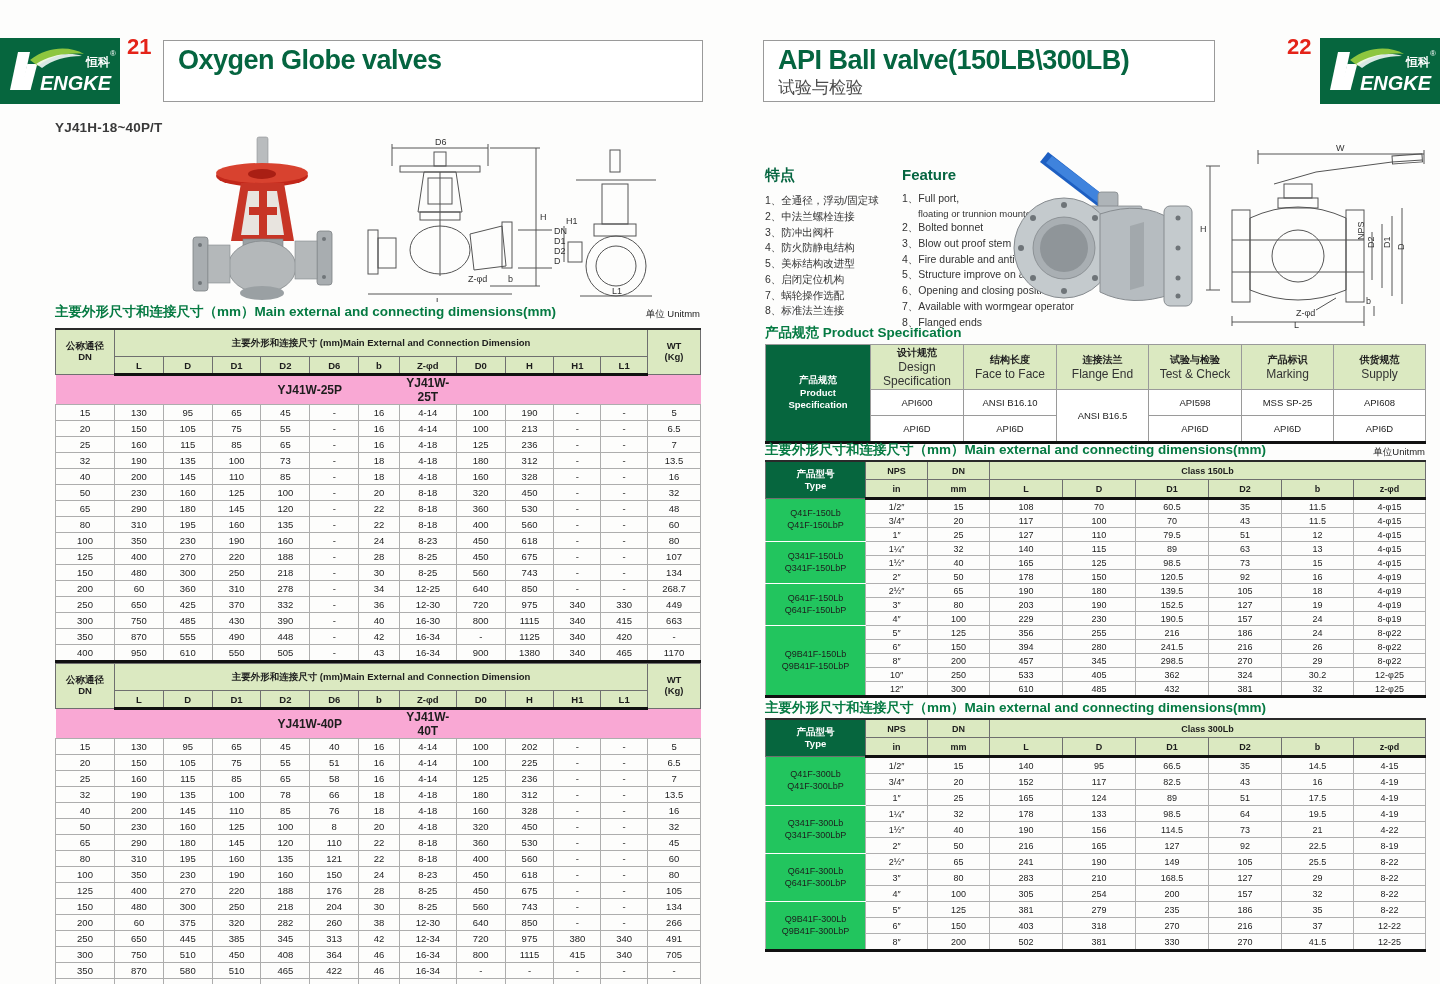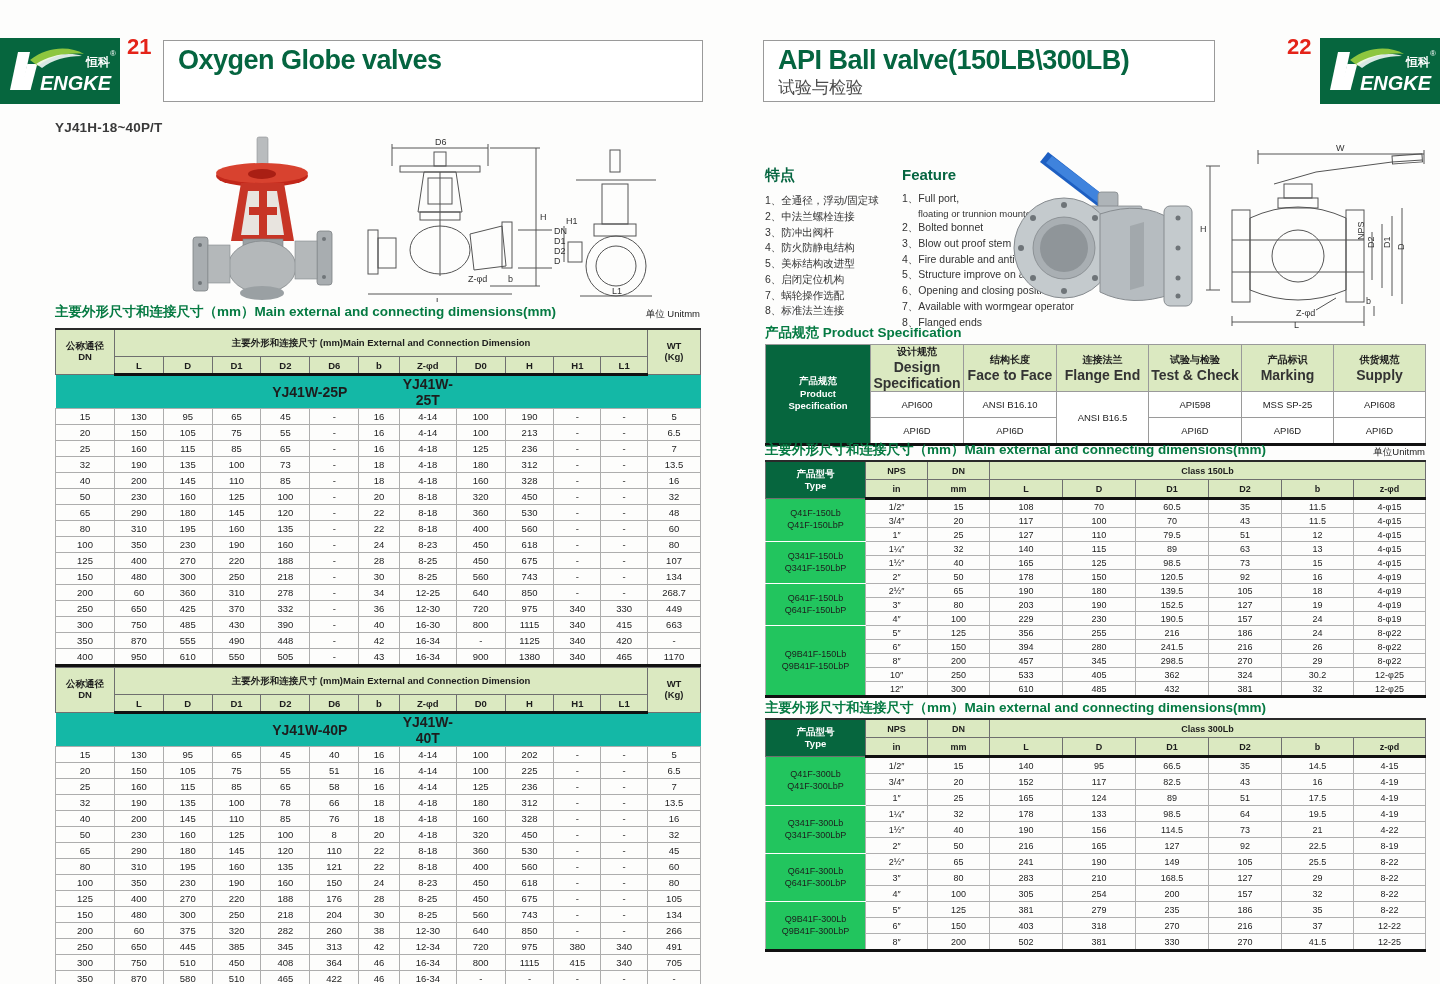--- a/index.html
+++ b/index.html
@@ -31,36 +31,36 @@
   .sh-spec{position:absolute;left:765px;top:324px;font-size:13.5px;font-weight:bold;color:#057a42;}
   
   table{border-collapse:collapse;table-layout:fixed;}
   .dim-wrap{position:absolute;left:55px;top:328px;width:564px;}
   .dim-table{width:646px;border-top:2px solid #2a2a2a;border-bottom:3px solid #111;}
   .dim-table th,.dim-table td{border:1px solid #adadad;text-align:center;font-size:9.5px;padding:0;height:15px;color:#1d1d1d;}
   .dim-table thead th{background:#dbe9c1;font-weight:bold;border:1px solid #6f6f6f;}
   .dim-table thead tr.cols th{border-bottom:3px solid #111;height:16px;}
   .dim-table thead tr.top th{height:26px;}
   .hdr2{line-height:1.15;}
-  .variant-row td{border:none;height:15px;font-weight:bold;font-size:14px;background:#14b8a6;}
+  .variant-row td{border:none;height:15px;font-weight:bold;font-size:12px;background:#f9a8d4;}
   
   .features{position:absolute;left:765px;top:166px;display:flex;justify-content:space-between;}
   .feat-col-cn{width:120px;}
   .feat-col-en{width:200px;margin-left:17px;}
   .feat-title{font-size:15px;font-weight:bold;color:#056540;margin-bottom:8px;}
   .feat-line{font-size:10.5px;color:#333;line-height:1.5;white-space:nowrap;}
   .feat-sub{font-size:9.5px;color:#333;line-height:1.4;padding-left:16px;white-space:nowrap;}
   .photo-ball{position:absolute;left:1012px;top:136px;}
   .draw-ball{position:absolute;left:1196px;top:140px;}
   .spec-table{position:absolute;left:765px;top:344px;width:660px;border-bottom:3px solid #111;border-top:1px solid #777;}
   .spec-table th,.spec-table td{border:1px solid #9a9a9a;text-align:center;padding:0;}
   .spec-table .corner{background:#06663e;color:#fff;font-size:9.5px;width:105px;line-height:1.35;}
   .spec-table thead th{background:#dbe9c1;height:44px;}
   .spec-table .h-cn{font-size:10px;font-weight:bold;color:#1d1d1d;}
-  .spec-table .h-en{font-size:14px;font-weight:bold;color:#333;}
+  .spec-table .h-en{font-size:12px;font-weight:normal;color:#333;}
   .spec-table td{font-size:9.5px;height:25px;background:#fff;color:#1d1d1d;}
   .ball-wrap-150{position:absolute;left:765px;top:460px;width:660px;}
   .ball-wrap-300{position:absolute;left:765px;top:718px;width:660px;}
   .ball-table{width:660px;border-top:2px solid #2a2a2a;border-bottom:3px solid #111;}
   .ball-table th,.ball-table td{border:1px solid #b0b0b0;text-align:center;padding:0;font-size:9px;color:#1d1d1d;}
   .ball-table thead th{background:#dbe9c1;font-weight:bold;border:1px solid #6f6f6f;height:17px;}
   .ball-table thead tr.cols th{border-bottom:3px solid #111;}
   .ball-table thead .corner{background:#06663e;color:#fff;font-size:9.5px;line-height:1.3;}
   .tbl150 td{height:13px;}
   .tbl300 td{height:15px;}

